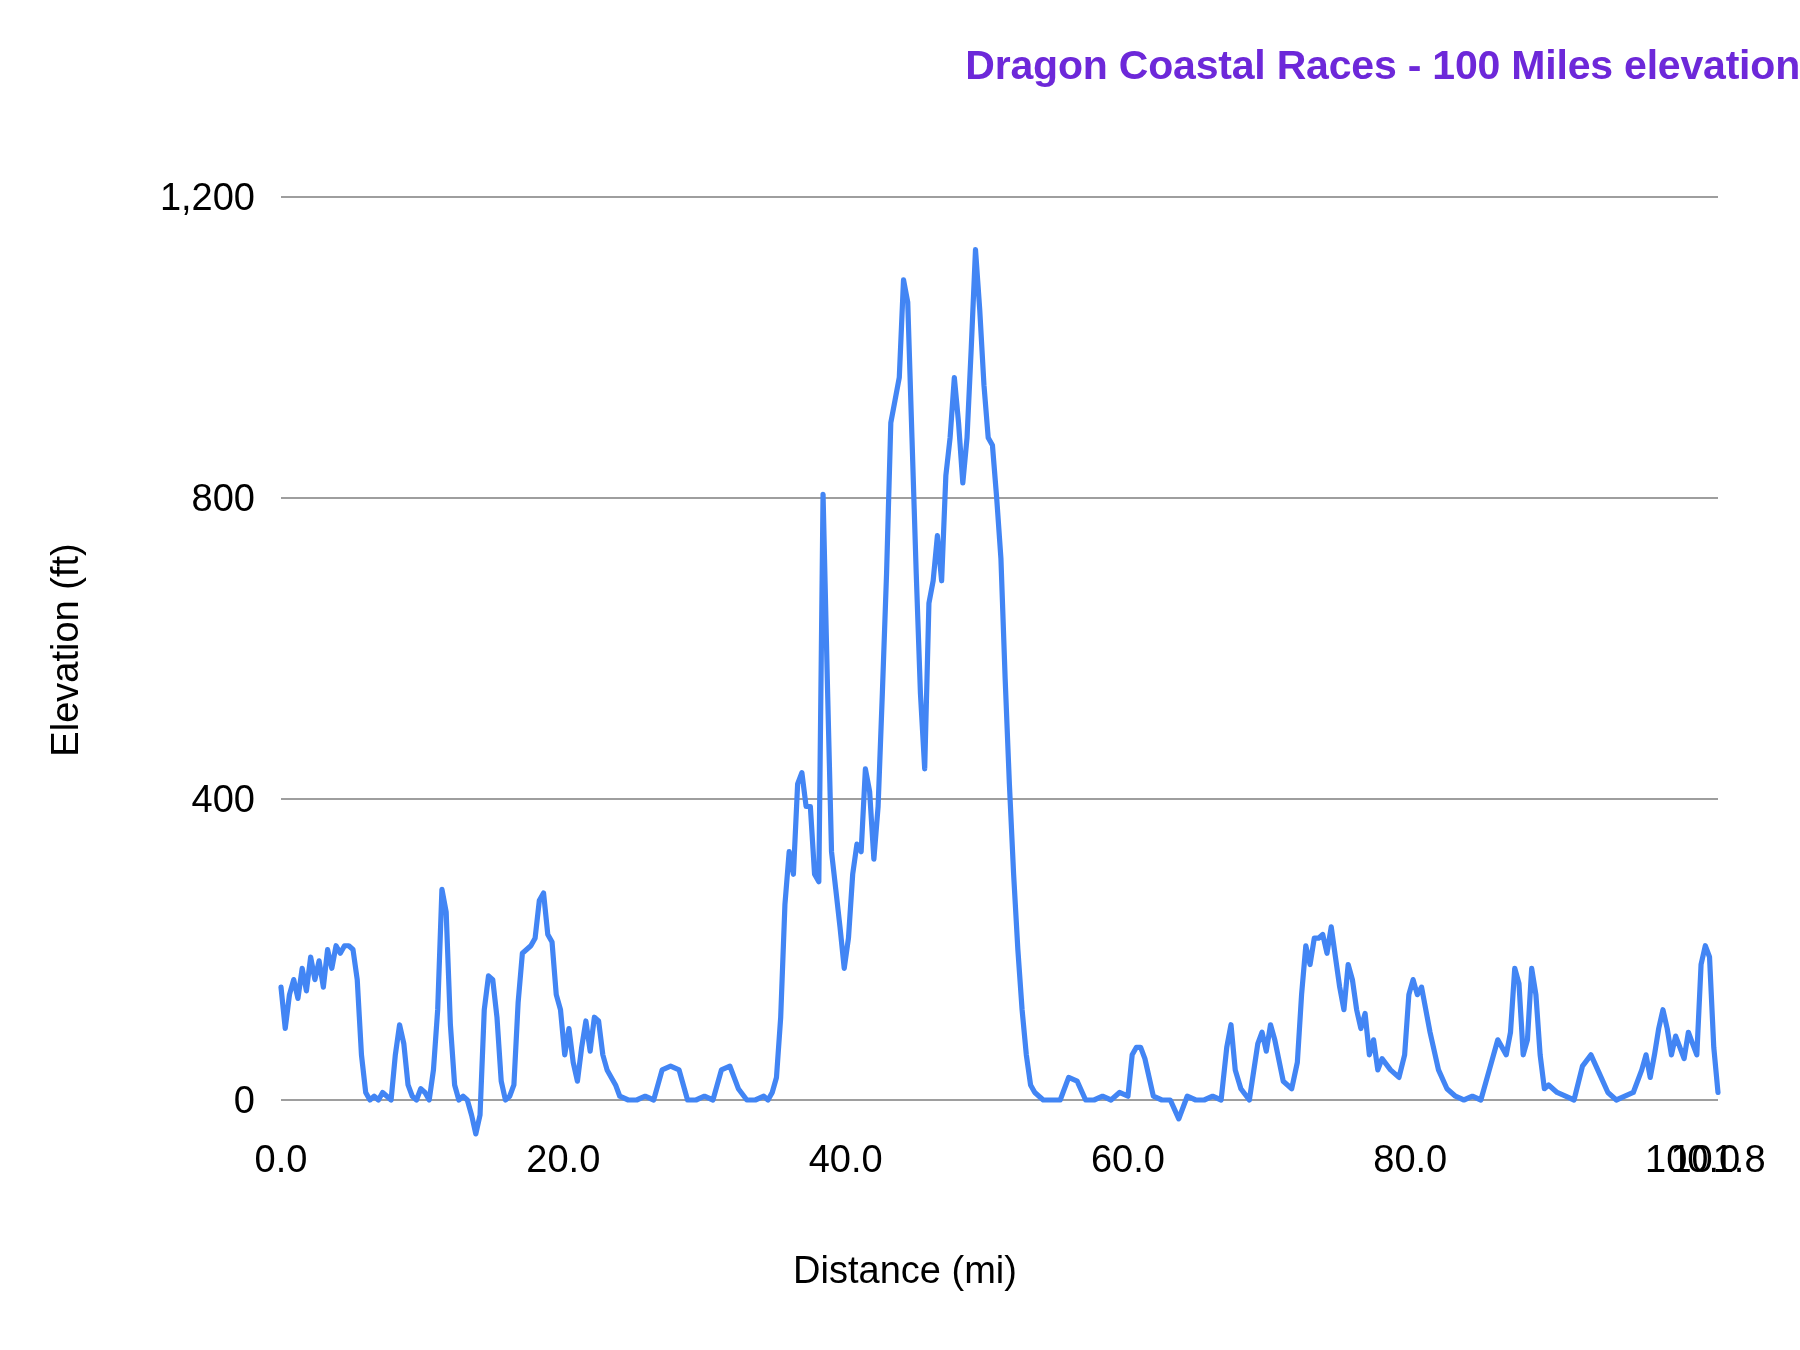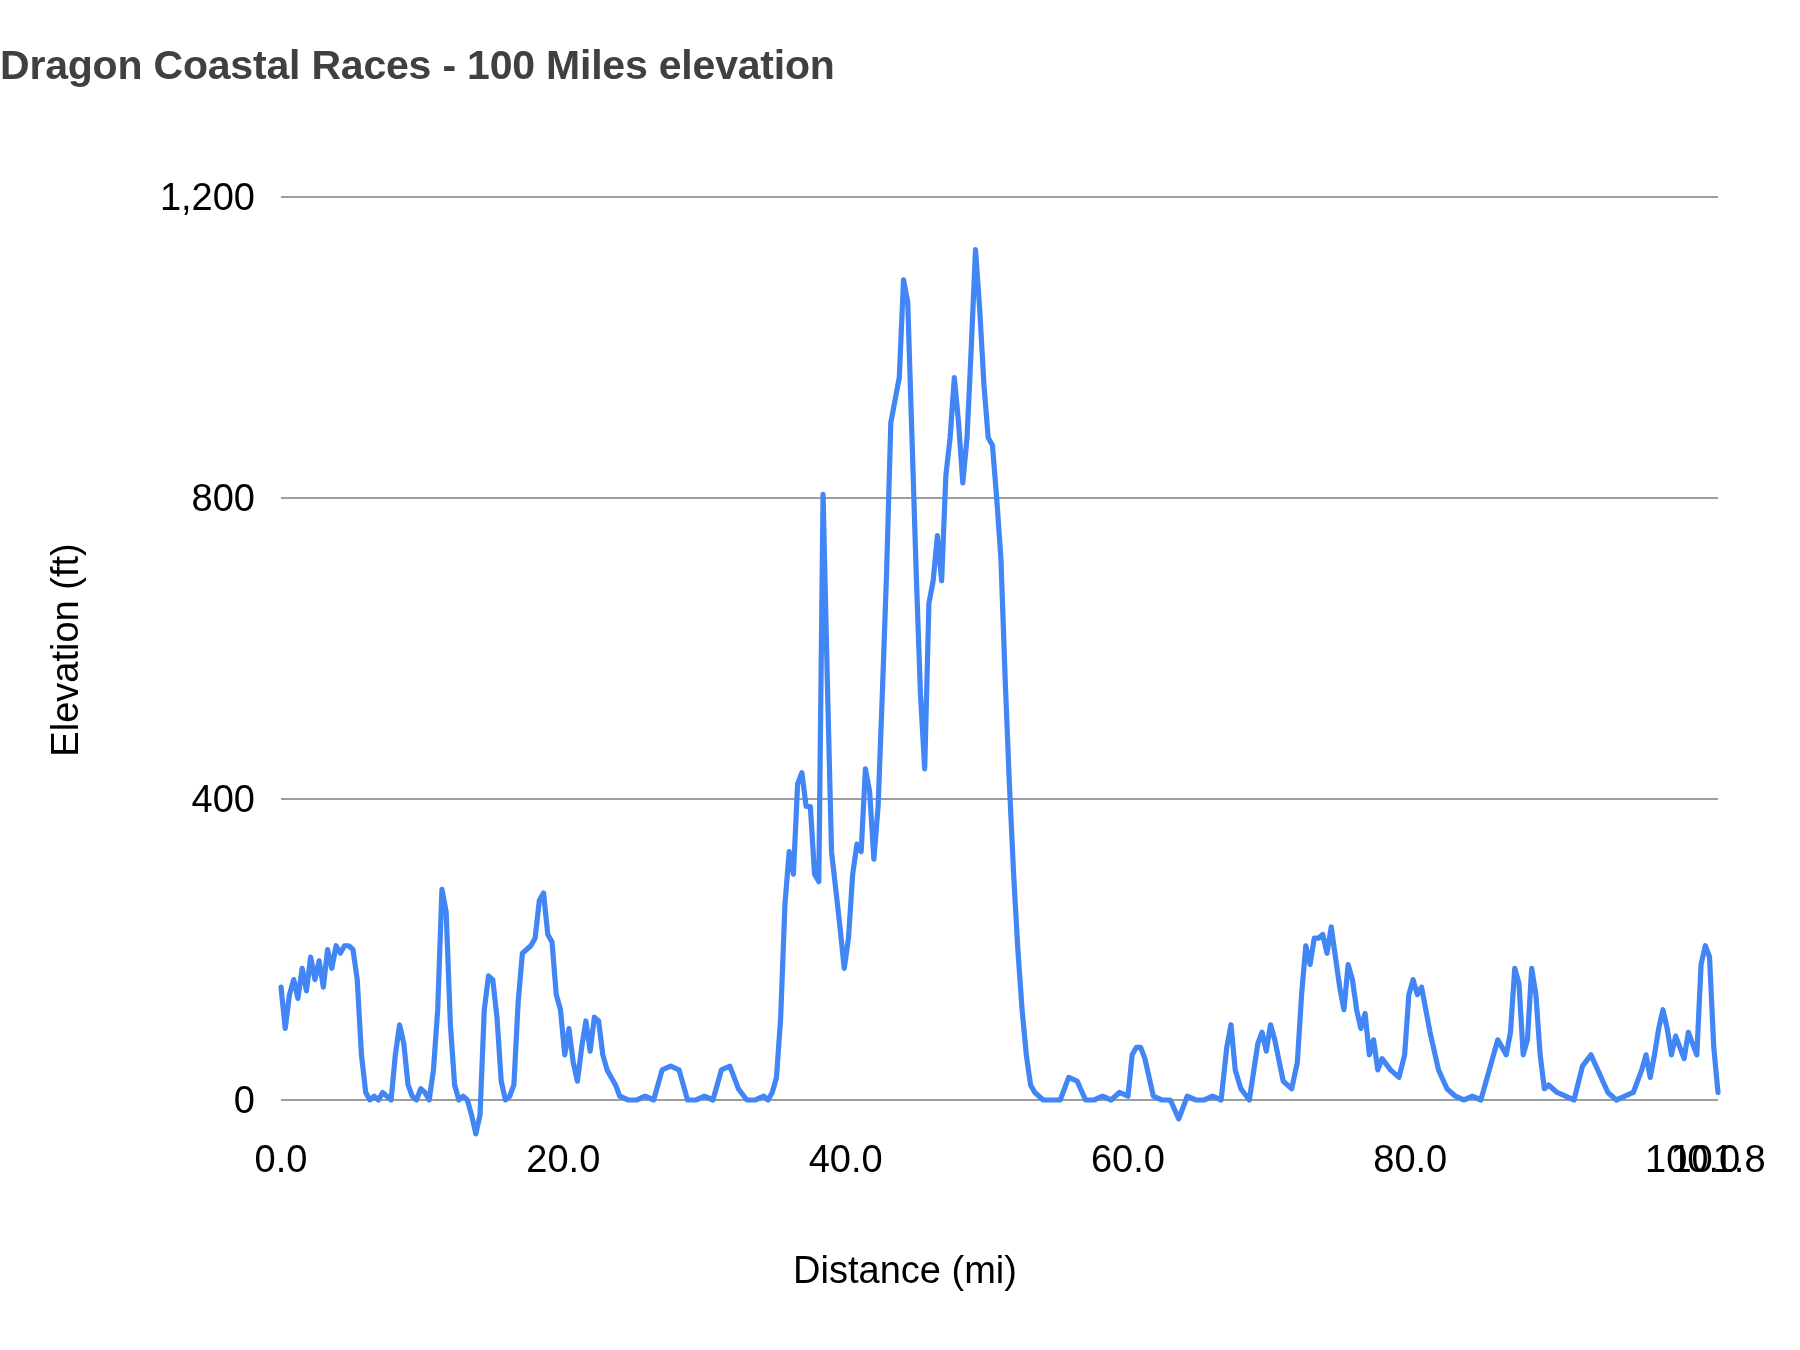--- a/index.html
+++ b/index.html
@@ -20,25 +20,25 @@
     left: 0; top: 0;
     width: 1800px;
     height: 1350px;
     background: #ffffff;
   }
   #chart-title {
     position: absolute;
     left: 0;
     top: 42px;
     width: 1800px;
-    text-align: left;
+    text-align: right;
     font-size: 41px;
     font-weight: bold;
     letter-spacing: -0.2px;
-    color: #404040;
+    color: #6d28d9;
     white-space: nowrap;
   }
   #plot-svg {
     position: absolute;
     left: 0;
     top: 0;
   }
   .tick-label {
     font-family: "Liberation Sans", sans-serif;
     font-size: 38px;

